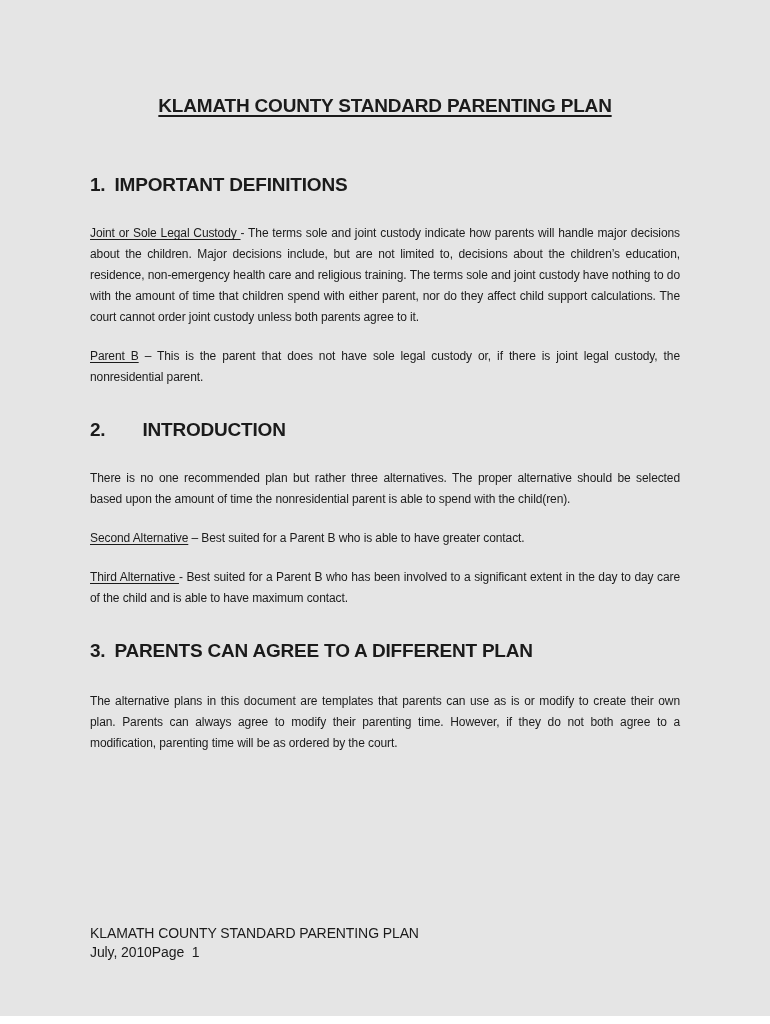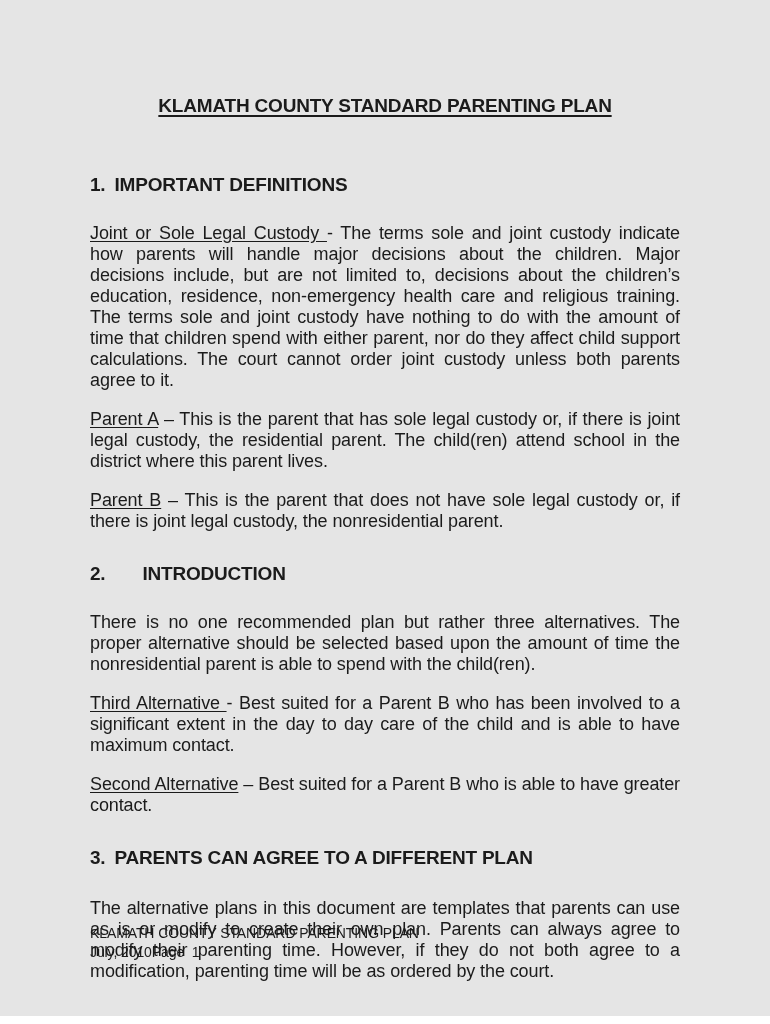--- a/index.html
+++ b/index.html
@@ -38,21 +38,21 @@
     letter-spacing: -0.2px;
     line-height: 23px;
   }
   .sec-heading .h-num { display: inline-block; }
   .gap-sm { margin-right: 9px; }
   .gap-lg { margin-right: 37px; }
   .sec1 { margin-top: 55px; margin-bottom: 27px; }
   .sec2 { margin-top: 30px; margin-bottom: 27px; }
   .sec3 { margin-top: 30px; margin-bottom: 29px; }
   p.body-para {
-    font-size: 18px;
+    font-size: 12px;
     line-height: 21px;
     letter-spacing: -0.1px;
     text-align: justify;
     margin: 18px 0;
   }
   .term {
     text-decoration: underline;
     text-underline-offset: 2px;
   }
   .footer {
@@ -80,34 +80,33 @@
     <div class="doc-title">
       <span class="u">KLAMATH COUNTY STANDARD PARENTING PLAN</span>
     </div>
 
     <div class="sec-heading sec1">
       <span class="h-num gap-sm">1.</span><span>IMPORTANT DEFINITIONS</span>
     </div>
 
     <p class="body-para"><span class="term">Joint or Sole Legal Custody </span><span> - The terms sole and joint custody indicate how parents will handle major decisions about the children.  Major decisions include, but are not limited to, decisions about the children’s education, residence, non-emergency health care and religious training.  The terms sole and joint custody have nothing to do with the amount of time that children spend with either parent, nor do they affect child support calculations.  The court cannot order joint custody unless both parents agree to it.</span></p>
 
-    <p class="body-para"><span class="term">Parent A</span><span> – This is the parent that has sole legal custody or, if there is joint legal custody, the residential parent.  The child(ren) attend school in the district where this parent lives.</span></p>
 
     <p class="body-para"><span class="term">Parent B</span><span> – This is the parent that does not have sole legal custody or, if there is joint legal custody, the nonresidential parent.</span></p>
 
     <div class="sec-heading sec2">
       <span class="h-num gap-lg">2.</span><span>INTRODUCTION</span>
     </div>
 
     <p class="body-para">There is no one recommended plan but rather three alternatives.  The proper alternative should be selected based upon the amount of time the nonresidential parent is able to spend with the child(ren).</p>
 
 
+    <p class="body-para"><span class="term">Second Alternative</span><span> – Best suited for a Parent B who is able to have greater contact.</span></p>
+
     <p class="body-para"><span class="term">Third Alternative </span><span> - Best suited for a Parent B who has been involved to a significant extent in the day to day care of the child and is able to have maximum contact.</span></p>
-
-    <p class="body-para"><span class="term">Second Alternative</span><span> – Best suited for a Parent B who is able to have greater contact.</span></p>
 
     <div class="sec-heading sec3">
       <span class="h-num gap-sm">3.</span><span>PARENTS CAN AGREE TO A DIFFERENT PLAN</span>
     </div>
 
     <p class="body-para">The alternative plans in this document are templates that parents can use as is or modify to create their own plan.  Parents can always agree to modify their parenting time.  However, if they do not both agree to a modification, parenting time will be as ordered by the court.</p>
 
   </div>
 
   <div class="footer">

